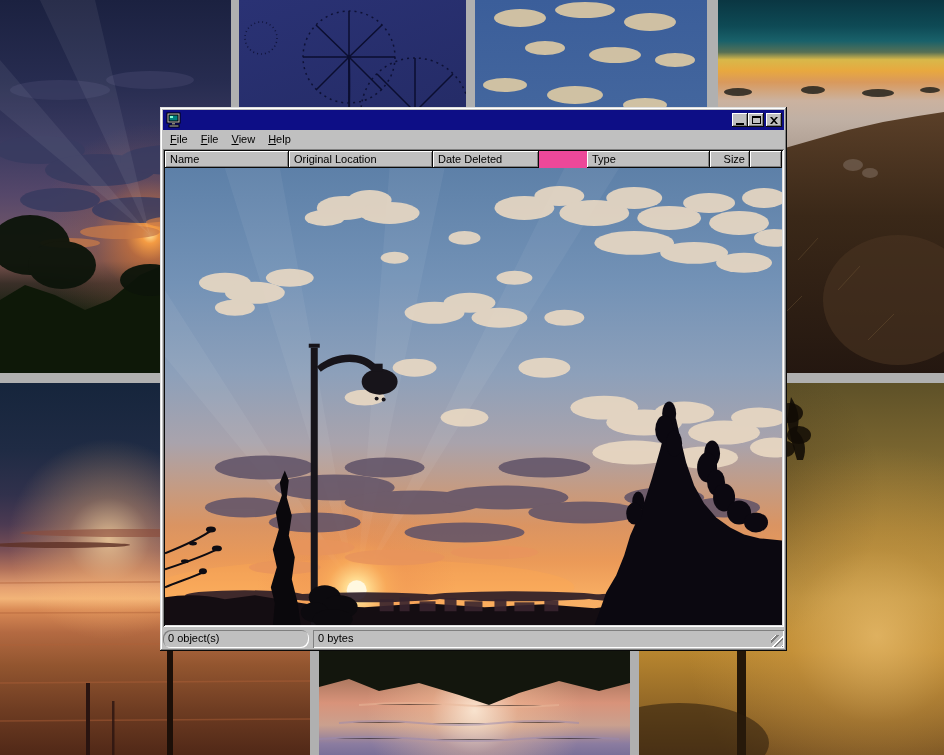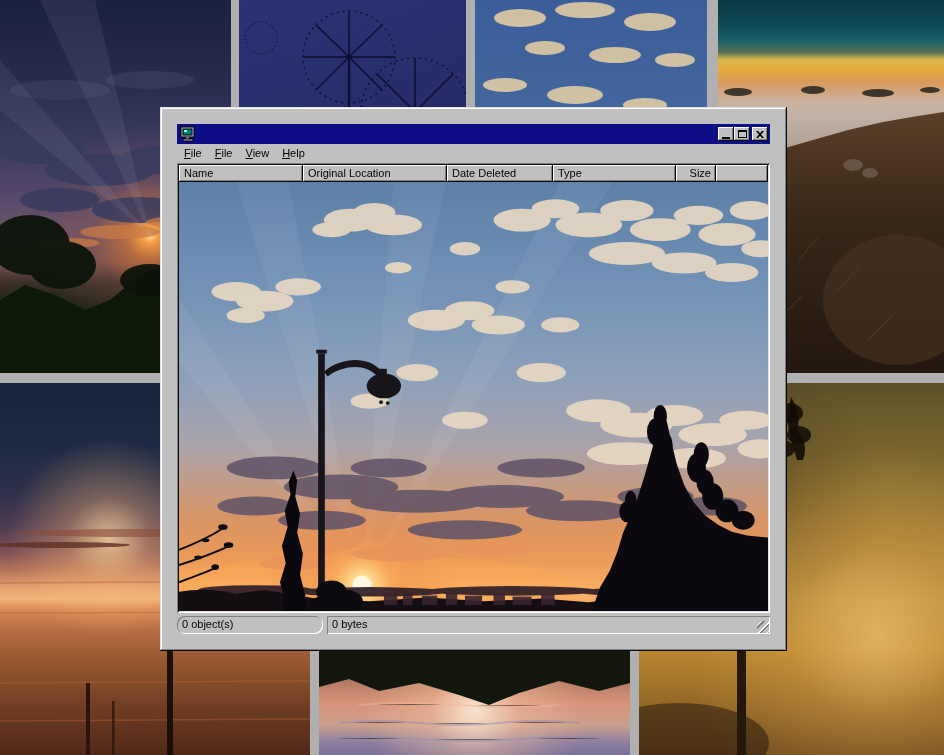--- a/index.html
+++ b/index.html
@@ -25,41 +25,41 @@
   .p-bm{left:319px;top:383px;width:311px;height:372px;
     background:radial-gradient(circle at 50% 88%, rgba(255,240,220,.85) 0%, rgba(250,200,160,.4) 12%, rgba(250,200,160,0) 30%),
       linear-gradient(180deg,#11150c 0%,#14180e 60%,#3d3528 72%,#b07a62 80%,#d8937a 86%,#caa08e 92%,#8b7ca0 97%,#7a7098 100%);}
   .p-br{left:639px;top:383px;width:305px;height:372px;
     background:radial-gradient(circle at 78% 68%, rgba(235,190,110,.75) 0%, rgba(225,170,80,.3) 25%, rgba(225,170,80,0) 55%),
       radial-gradient(circle at 30% 30%, rgba(60,45,20,.45) 0%, rgba(60,45,20,0) 45%),
       linear-gradient(180deg,#5e5128 0%,#7c6730 20%,#a07c33 40%,#b98f3d 58%,#b8862f 72%,#8f6526 88%,#6e4a1e 100%);}
 
   
   .win{position:absolute;left:160px;top:107px;width:627px;height:544px;background:#c0c0c0;
-       padding:17px;box-sizing:border-box;display:flex;flex-direction:column;
+       padding:3px;box-sizing:border-box;display:flex;flex-direction:column;
        box-shadow:inset -1px -1px 0 #0a0a0a,inset 1px 1px 0 #dfdfdf,inset -2px -2px 0 #808080,inset 2px 2px 0 #fff;}
   .titlebar{height:20px;background:#0d0e86;display:flex;align-items:center;padding:0 2px;flex:0 0 auto;}
   .title-icon{width:16px;height:16px;margin-left:1px;}
   .tb-spacer{flex:1;}
   .tb-btn{width:16px;height:14px;background:#c0c0c0;margin-left:0;position:relative;
           box-shadow:inset -1px -1px 0 #0a0a0a,inset 1px 1px 0 #fff,inset -2px -2px 0 #808080;
           display:flex;align-items:center;justify-content:center;}
   .tb-btn.close{margin-left:2px;}
   .g-min{width:8px;height:2px;background:#000;margin-top:7px;}
   .g-max{width:9px;height:8px;border:1px solid #000;border-top-width:2px;box-sizing:border-box;}
   .menubar{height:19px;display:flex;align-items:center;padding-left:1px;flex:0 0 auto;}
   .menu-item{display:inline-block;font-size:11px;color:#000;padding:2px 7px 3px 6px;}
   .menu-item::first-letter{text-decoration:underline;}
   .client{flex:1;display:flex;flex-direction:column;background:#ec4899;padding:2px;
           box-shadow:inset 1px 1px 0 #808080,inset -1px -1px 0 #fff,inset 2px 2px 0 #0a0a0a,inset -2px -2px 0 #dfdfdf;min-height:0;}
   .header{display:flex;height:17px;flex:0 0 auto;}
   .hcell{background:#c0c0c0;font-size:11px;line-height:16px;padding-left:5px;box-sizing:border-box;
          box-shadow:inset -1px -1px 0 #0a0a0a,inset 1px 1px 0 #fff,inset -2px -2px 0 #808080;
          white-space:nowrap;overflow:hidden;}
-  .col-name{width:124px;} .col-loc{width:144px;} .col-date{width:106px;} .col-type{width:123px;}
+  .col-name{width:124px;} .col-loc{width:144px;} .col-date{width:106px;} .col-type{width:123px;margin-left:48px;}
   .col-size{width:40px;text-align:right;padding-right:5px;} .col-fill{flex:1;}
   .listview{flex:1;position:relative;overflow:hidden;background:#3a4a5e;}
   .statusbar{height:18px;margin-top:3px;display:flex;flex:0 0 auto;}
   .spanel{box-shadow:inset 1px 1px 0 #808080,inset -1px -1px 0 #fff;font-size:11px;line-height:17px;
           padding-left:5px;box-sizing:border-box;position:relative;}
   .sp1{width:146px;margin-right:4px;border-radius:8px;}
   .sp2{flex:1;}
   .grip{position:absolute;right:1px;bottom:1px;width:12px;height:12px;
         background:repeating-linear-gradient(135deg,rgba(0,0,0,0) 0 3px,#fff 3px 4px,#808080 4px 6px);}
 </style>

